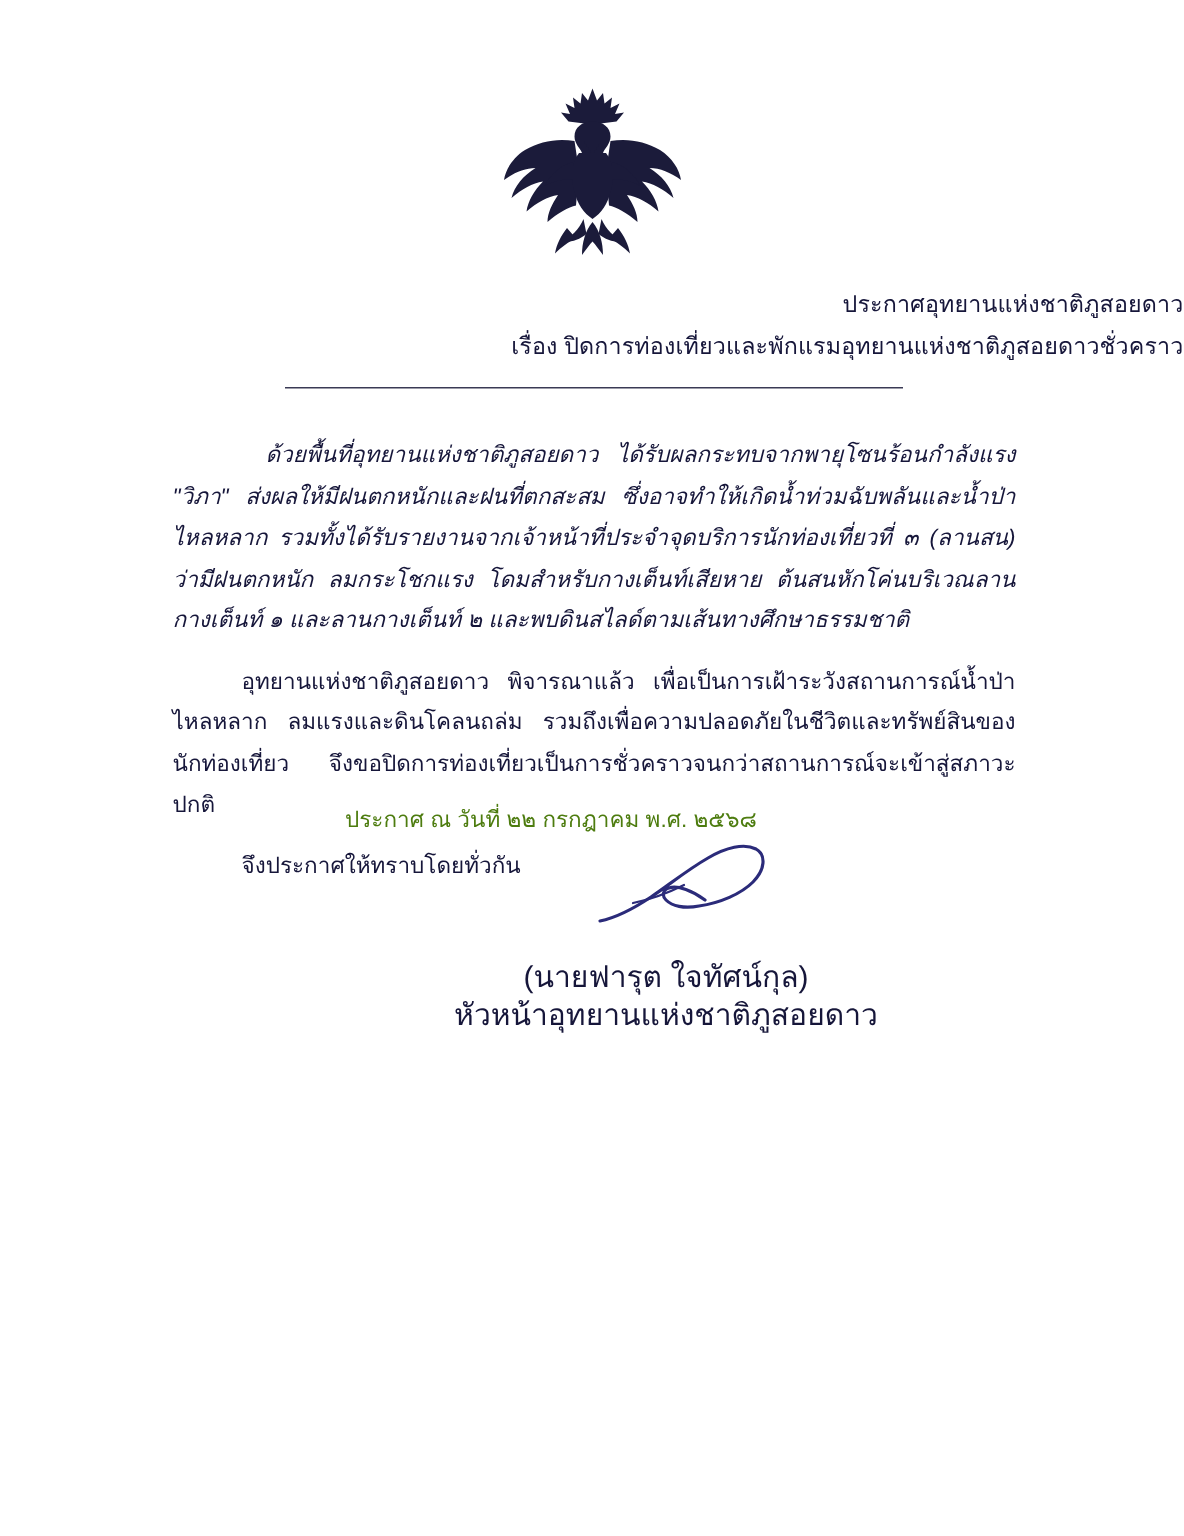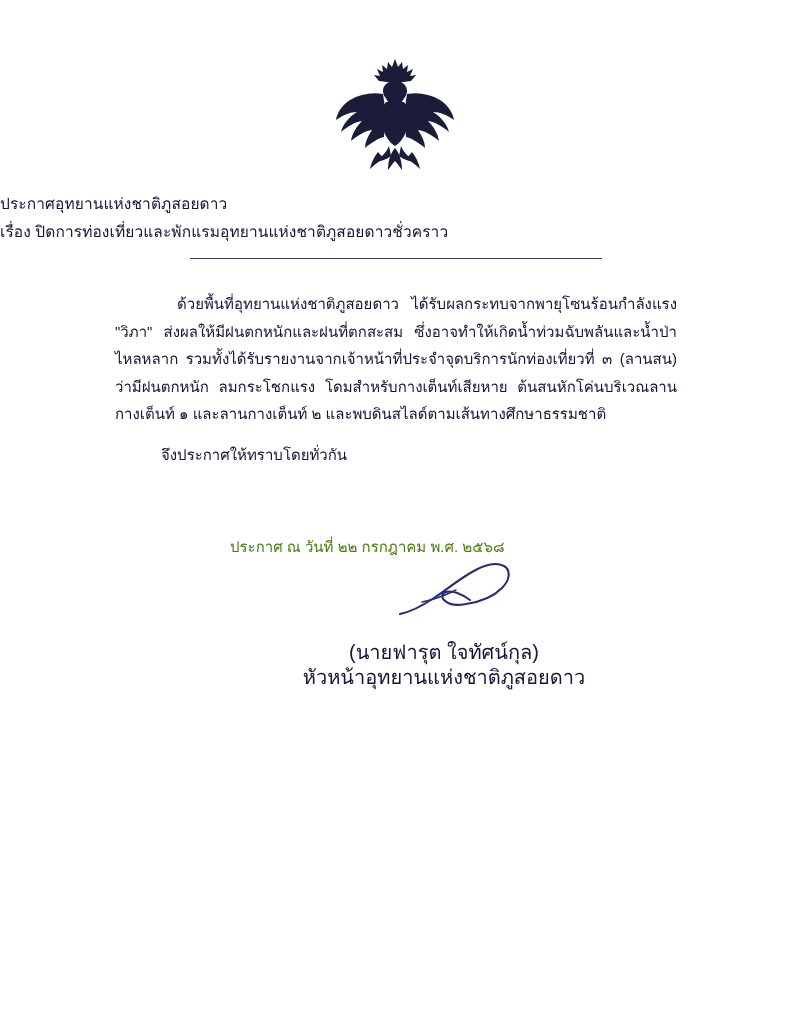--- a/index.html
+++ b/index.html
@@ -38,21 +38,21 @@
     height: 118px;
     display: block;
   }
 
   
   .heading {
     position: absolute;
     top: 190px;
     left: 0;
     width: 789px;
-    text-align: left;
+    text-align: right;
     font-size: 15.5px;
     line-height: 28px;
     color: #16163a;
     letter-spacing: 0.1px;
   }
   .heading .line2 {
     display: block;
   }
 
   .rule {
@@ -74,20 +74,21 @@
     line-height: 27.5px;
     color: #16163a;
     text-align: left;
   }
   .para {
     margin: 0 0 13px 0;
     text-indent: 0;
   }
   .para.indent {
     text-indent: 62px;
+    font-style: italic;
   }
   .para.indent-small {
     text-indent: 46px;
   }
   .para.justify {
     text-align: justify;
     text-justify: inter-word;
   }
 
   .date-line {
@@ -158,20 +159,21 @@
 
   <div class="heading">
     <span>ประกาศอุทยานแห่งชาติภูสอยดาว</span>
     <span class="line2">เรื่อง ปิดการท่องเที่ยวและพักแรมอุทยานแห่งชาติภูสอยดาวชั่วคราว</span>
   </div>
 
   <div class="rule"></div>
 
   <div class="body-block">
     <p class="para indent justify">ด้วยพื้นที่อุทยานแห่งชาติภูสอยดาว ได้รับผลกระทบจากพายุโซนร้อนกำลังแรง "วิภา" ส่งผลให้มีฝนตกหนักและฝนที่ตกสะสม ซึ่งอาจทำให้เกิดน้ำท่วมฉับพลันและน้ำป่าไหลหลาก รวมทั้งได้รับรายงานจากเจ้าหน้าที่ประจำจุดบริการนักท่องเที่ยวที่ ๓ (ลานสน) ว่ามีฝนตกหนัก ลมกระโชกแรง โดมสำหรับกางเต็นท์เสียหาย ต้นสนหักโค่นบริเวณลานกางเต็นท์ ๑ และลานกางเต็นท์ ๒ และพบดินสไลด์ตามเส้นทางศึกษาธรรมชาติ</p>
+    <p class="para indent-small justify">อุทยานแห่งชาติภูสอยดาว พิจารณาแล้ว เพื่อเป็นการเฝ้าระวังสถานการณ์น้ำป่าไหลหลาก ลมแรงและดินโคลนถล่ม รวมถึงเพื่อความปลอดภัยในชีวิตและทรัพย์สินของนักท่องเที่ยว จึงขอปิดการท่องเที่ยวเป็นการชั่วคราวจนกว่าสถานการณ์จะเข้าสู่สภาวะปกติ</p>
     <p class="para indent-small">จึงประกาศให้ทราบโดยทั่วกัน</p>
   </div>
 
   <div class="date-line">ประกาศ ณ วันที่ ๒๒ กรกฎาคม พ.ศ. ๒๕๖๘</div>
 
   <div class="signature">
     <svg width="190" height="80" viewBox="0 0 190 80" aria-hidden="true">
       <path d="M8 58 C18 56 30 50 42 42 C54 34 66 24 80 16 C92 9 104 6 112 10 C119 14 118 24 110 32 C102 40 88 46 74 48 C64 50 56 48 52 44 C49 41 50 37 54 36 C60 34 70 38 78 44" fill="none" stroke="#2b2b7a" stroke-width="2.1" stroke-linecap="round"></path>
       <path d="M30 46 C40 44 52 40 64 34" fill="none" stroke="#2b2b7a" stroke-width="1.5" stroke-linecap="round"></path>
     </svg>

